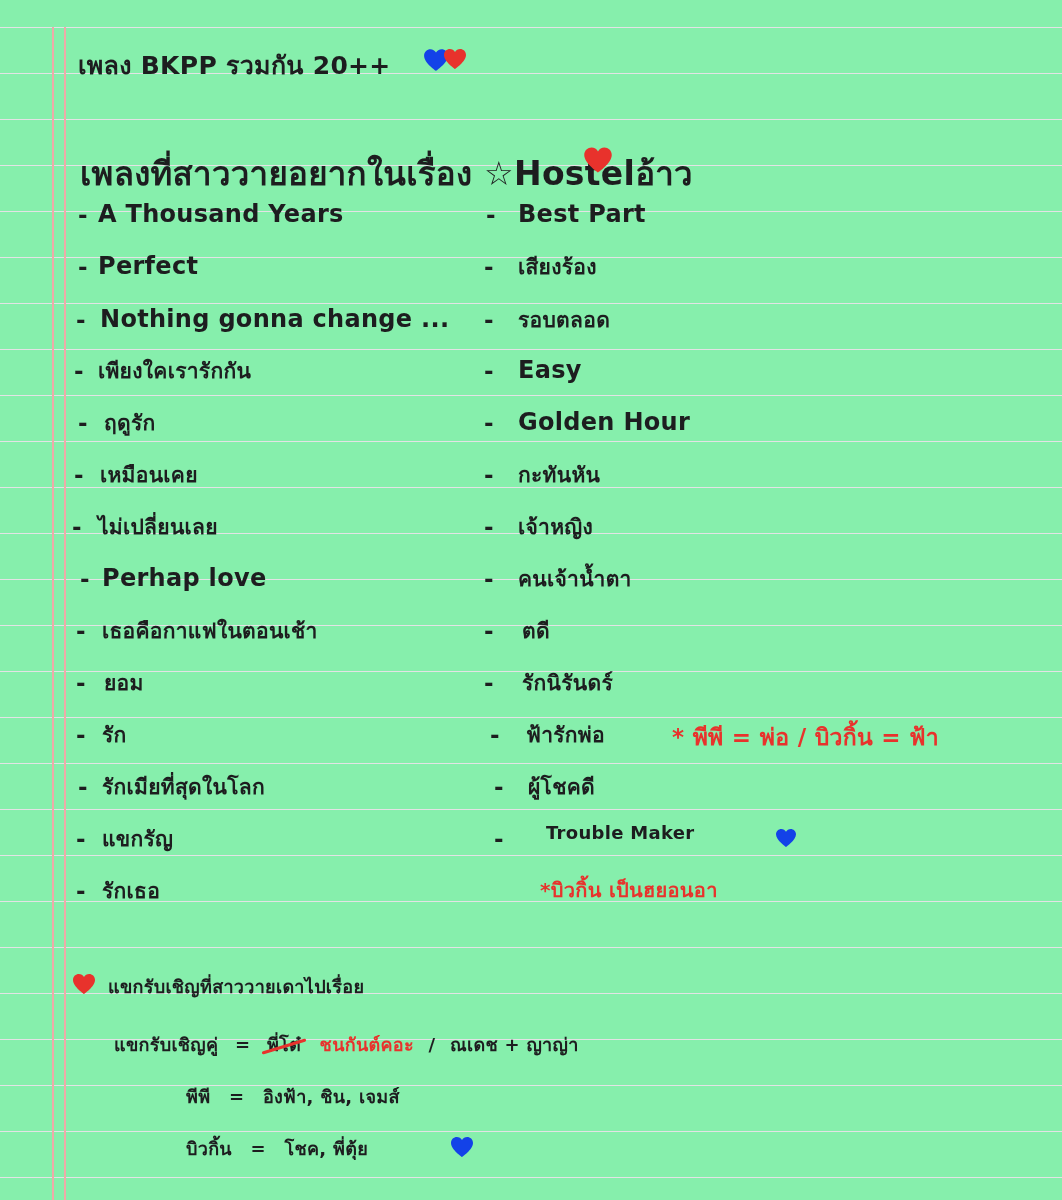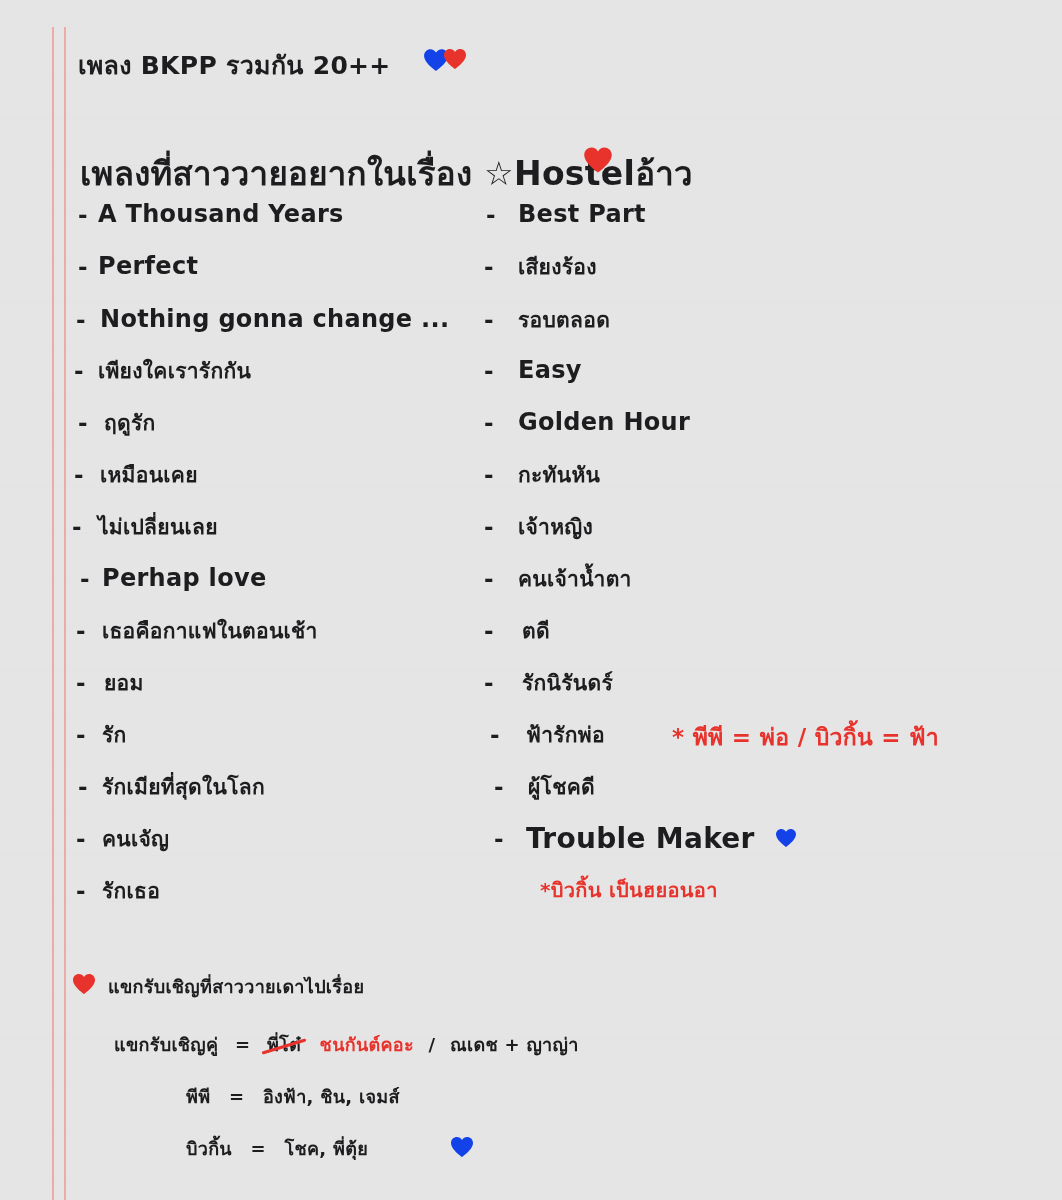--- a/index.html
+++ b/index.html
@@ -5,21 +5,21 @@
 <style>
   html, body {
     margin: 0;
     padding: 0;
     background: #ffffff;
   }
   #page {
     position: relative;
     width: 1062px;
     height: 1200px;
-    background: #e5e5e5;
+    background: #86efac;
     overflow: hidden;
     font-family: "DejaVu Sans", sans-serif;
   }
 
   
   #rules {
     position: absolute;
     inset: 0;
     background-image: repeating-linear-gradient(
         to bottom,
@@ -151,21 +151,21 @@
     <div class="dash" style="left:76px; top:670px;">-</div>
     <div class="hand item" style="left:104px; top:666px;">ยอม</div>
 
     <div class="dash" style="left:76px; top:722px;">-</div>
     <div class="hand item" style="left:102px; top:718px;">รัก</div>
 
     <div class="dash" style="left:78px; top:774px;">-</div>
     <div class="hand item" style="left:102px; top:770px;">รักเมียที่สุดในโลก</div>
 
     <div class="dash" style="left:76px; top:826px;">-</div>
-    <div class="hand item" style="left:102px; top:822px;">คนเจัญ</div>
+    <div class="hand item" style="left:102px; top:822px;">แขกรัญ</div>
 
     <div class="dash" style="left:76px; top:878px;">-</div>
     <div class="hand item" style="left:102px; top:874px;">รักเธอ</div>
   </div>
 
   <div>
     <div class="dash" style="left:486px; top:202px;">-</div>
     <div class="hand item eng" style="left:518px; top:200px;">Best Part</div>
 
     <div class="dash" style="left:484px; top:254px;">-</div>
@@ -195,21 +195,21 @@
     <div class="dash" style="left:484px; top:670px;">-</div>
     <div class="hand item" style="left:522px; top:666px;">รักนิรันดร์</div>
 
     <div class="dash" style="left:490px; top:722px;">-</div>
     <div class="hand item" style="left:526px; top:718px;">ฟ้ารักพ่อ</div>
 
     <div class="dash" style="left:494px; top:774px;">-</div>
     <div class="hand item" style="left:528px; top:770px;">ผู้โชคดี</div>
 
     <div class="dash" style="left:494px; top:826px;">-</div>
-    <div class="hand item eng" style="left:526px; top:822px; font-size:28px;">Trouble Maker</div>
+    <div class="hand item eng" style="left:546px; top:822px; font-size:18px;">Trouble Maker</div>
 
     <span class="heart heart-abs" style="left:775px; top:828px;">
       <svg width="22" height="20" viewBox="0 0 24 22">
         <path d="M12 21 C12 21 1 13.6 1 7 C1 3.3 3.9 1 6.8 1 C9 1 11 2.3 12 4.1 C13 2.3 15 1 17.2 1 C20.1 1 23 3.3 23 7 C23 13.6 12 21 12 21 Z" fill="#1342e8"></path>
       </svg>
     </span>
   </div>
 
   <div class="hand note red" style="left:672px; top:719px; font-size:23px;">* พีพี = พ่อ / บิวกิ้น = ฟ้า</div>
 

